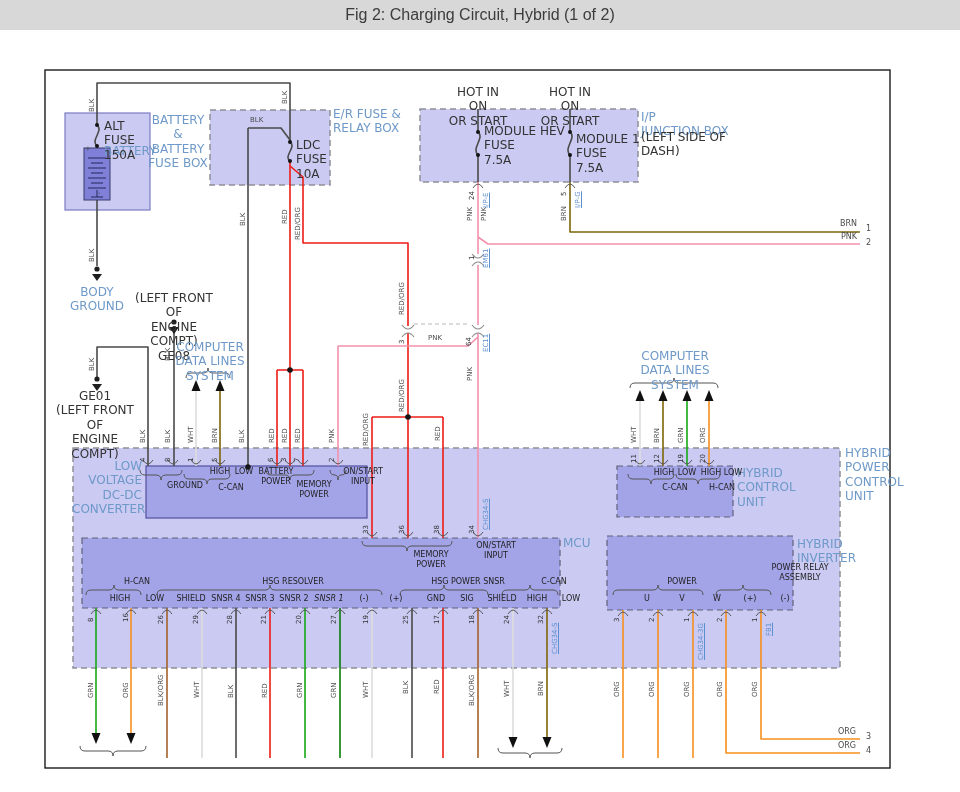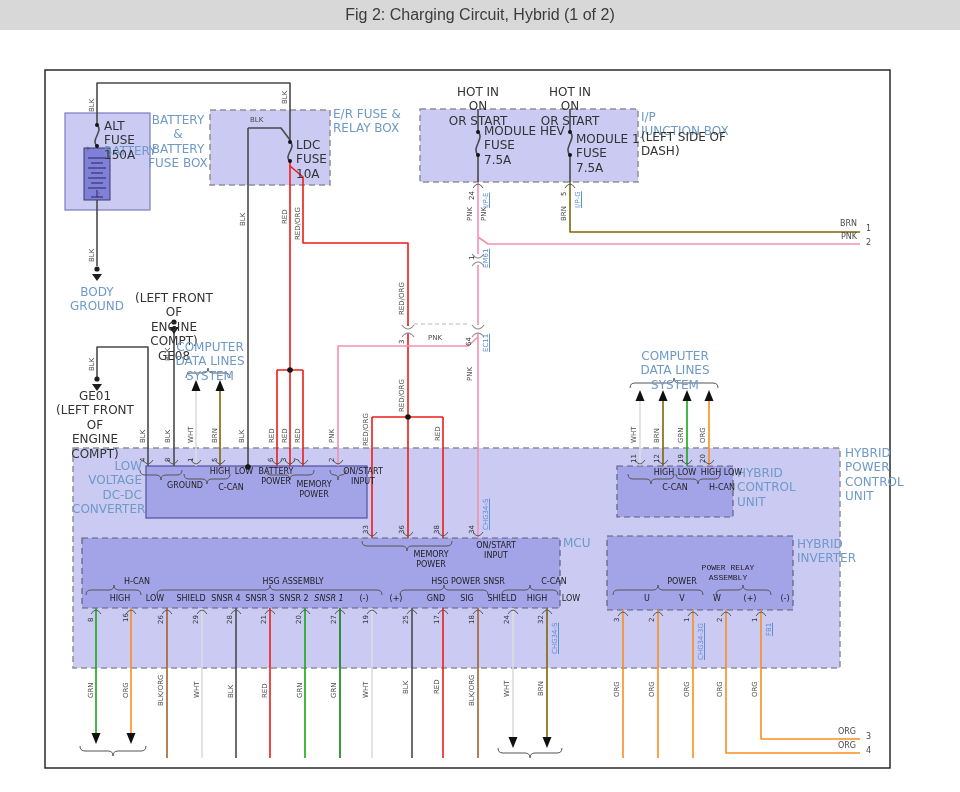--- a/index.html
+++ b/index.html
@@ -226,21 +226,21 @@
 POWER</div>
       <div class="lb pg" style="width: 50px; left: 265px; top: 480px;">MEMORY
 POWER</div>
       <div class="lb pg" style="width: 52px; left: 313px; top: 467px;">ON/START
 INPUT</div>
       <div class="lb pg" style="width: 52px; left: 381px; top: 550px;">MEMORY
 POWER</div>
       <div class="lb pg" style="width: 52px; left: 446px; top: 541px;">ON/START
 INPUT</div>
       <div class="lb pg" style="width: 44px; left: 91px; top: 577px;">H-CAN</div>
-      <div class="lb pg" style="width: 90px; left: 224px; top: 577px;">HSG ASSEMBLY</div>
+      <div class="lb pg" style="width: 90px; left: 224px; top: 577px;">HSG RESOLVER</div>
       <div class="lb pg" style="width: 96px; left: 396px; top: 577px;">HSG POWER SNSR</div>
       <div class="lb pg" style="width: 44px; left: 508px; top: 577px;">C-CAN</div>
       <div class="lb pg" style="width: 30px; left: 81px; top: 594px;">HIGH</div>
       <div class="lb pg" style="width: 30px; left: 116px; top: 594px;">LOW</div>
       <div class="lb pg" style="width: 38px; left: 148px; top: 594px;">SHIELD</div>
       <div class="lb pg" style="width: 38px; left: 183px; top: 594px;">SNSR 4</div>
       <div class="lb pg" style="width: 38px; left: 217px; top: 594px;">SNSR 3</div>
       <div class="lb pg" style="width: 38px; left: 251px; top: 594px;">SNSR 2</div>
       <div class="lb pg" style="width: 38px; left: 286px; top: 594px; font-style: italic;">SNSR 1</div>
       <div class="lb pg" style="width: 24px; left: 328px; top: 594px;">(-)</div>
@@ -250,21 +250,21 @@
       <div class="lb pg" style="width: 38px; left: 459px; top: 594px;">SHIELD</div>
       <div class="lb pg" style="width: 30px; left: 498px; top: 594px;">HIGH</div>
       <div class="lb pg" style="width: 30px; left: 532px; top: 594px;">LOW</div>
       <div class="lb pg" style="width: 30px; left: 625px; top: 468px;">HIGH</div>
       <div class="lb pg" style="width: 28px; left: 649px; top: 468px;">LOW</div>
       <div class="lb pg" style="width: 30px; left: 672px; top: 468px;">HIGH</div>
       <div class="lb pg" style="width: 28px; left: 695px; top: 468px;">LOW</div>
       <div class="lb pg" style="width: 40px; left: 631px; top: 483px;">C-CAN</div>
       <div class="lb pg" style="width: 40px; left: 678px; top: 483px;">H-CAN</div>
       <div class="lb pg" style="width: 50px; left: 633px; top: 577px;">POWER</div>
-      <div class="lb pg" style="width: 80px; left: 664px; top: 563px; font-family: Liberation Mono, monospace;">POWER RELAY
+      <div class="lb pg" style="width: 80px; left: 736px; top: 563px;">POWER RELAY
 ASSEMBLY</div>
       <div class="lb pg" style="width: 20px; left: 613px; top: 594px;">U</div>
       <div class="lb pg" style="width: 20px; left: 648px; top: 594px;">V</div>
       <div class="lb pg" style="width: 20px; left: 683px; top: 594px;">W</div>
       <div class="lb pg" style="width: 24px; left: 714px; top: 594px;">(+)</div>
       <div class="lb pg" style="width: 24px; left: 749px; top: 594px;">(-)</div>
       <div class="lb w" style="left: 88px; top: 112px;">BLK</div>
       <div class="lb w" style="left: 281px; top: 104px;">BLK</div>
       <div class="lb w" style="left: 88px; top: 262px;">BLK</div>
       <div class="lb w" style="left: 239px; top: 226px;">BLK</div>

